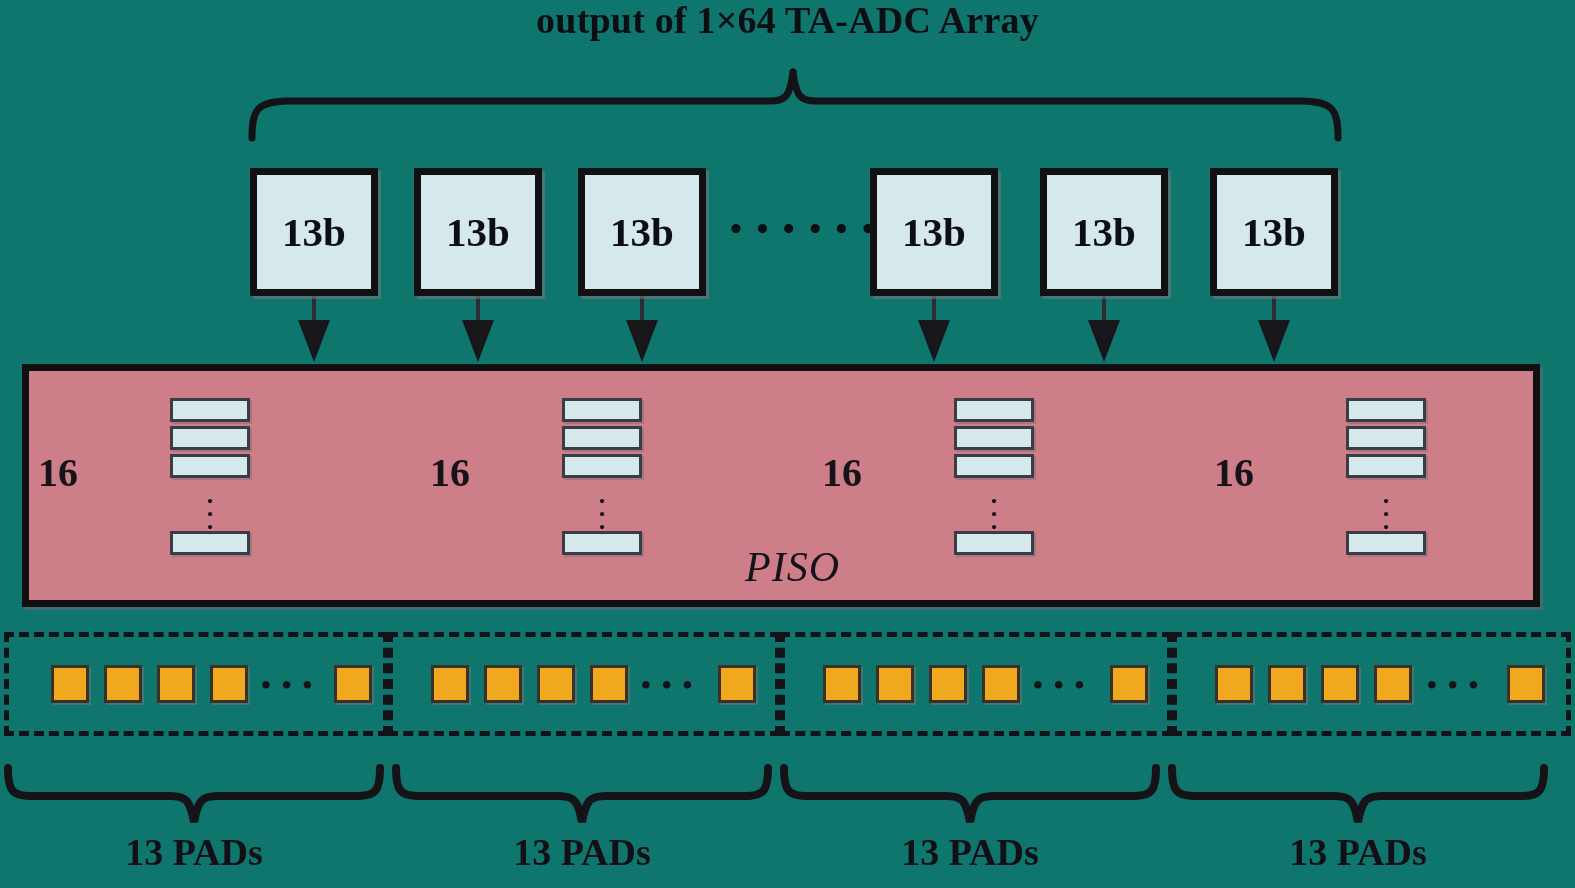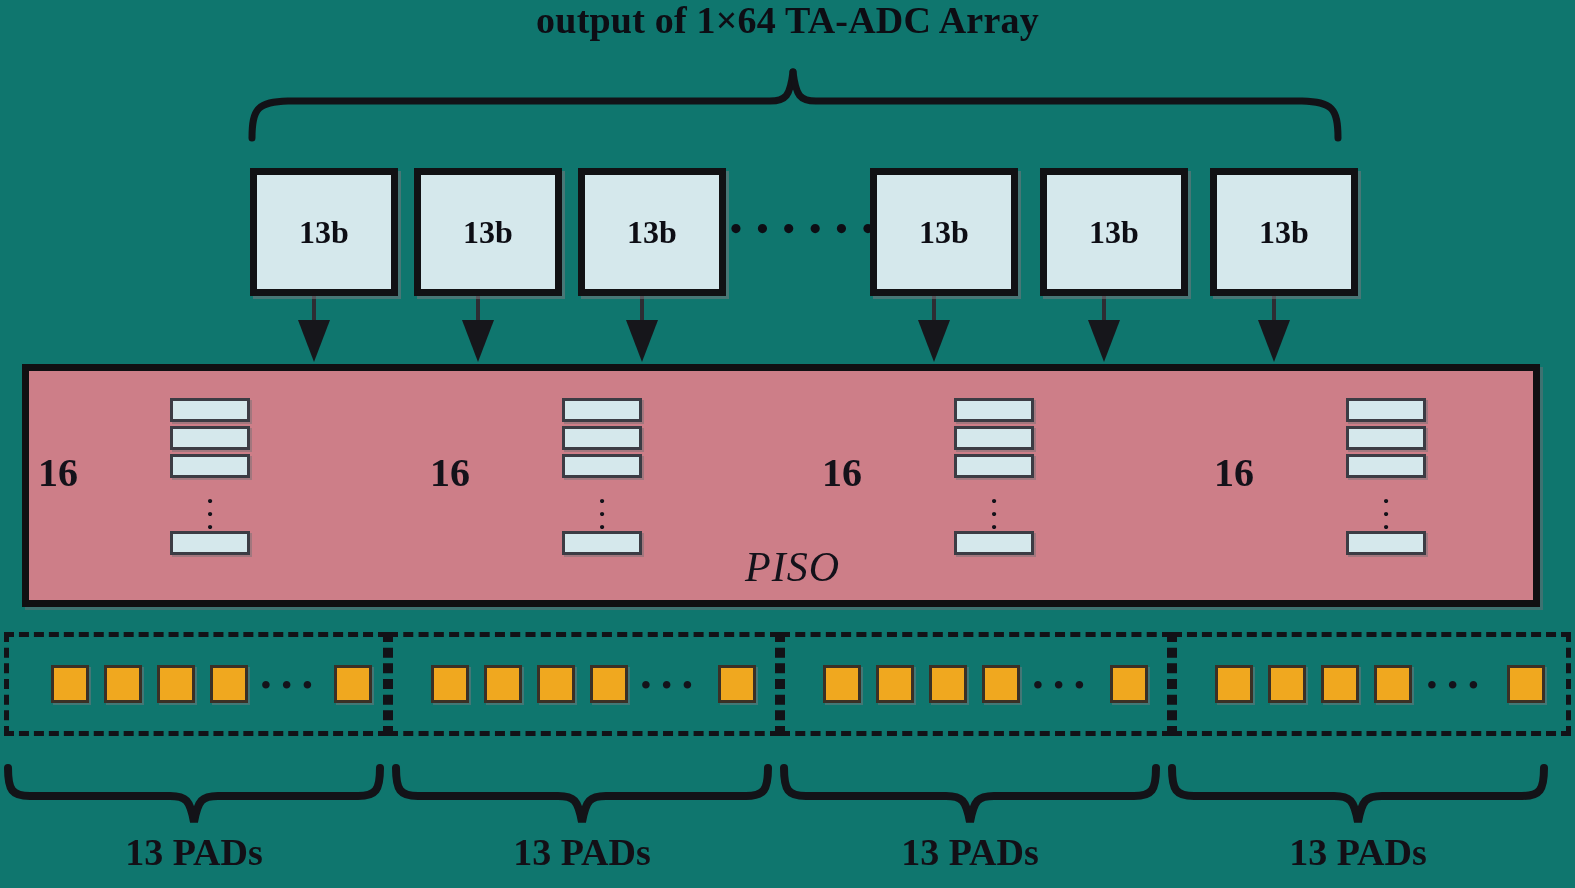--- a/index.html
+++ b/index.html
@@ -38,29 +38,29 @@
     font-size: 38px;
     font-weight: bold;
     color: #0d0d14;
     letter-spacing: 0.2px;
     white-space: nowrap;
   }
 
   
   .adc-box {
     position: absolute;
-    width: 148px;
+    width: 128px;
     height: 128px;
     background: #d5e8ec;
     border: 7px solid #111114;
     box-sizing: border-box;
     display: flex;
     align-items: center;
     justify-content: center;
-    font-size: 32px;
+    font-size: 41px;
     font-weight: bold;
     color: #0d0d14;
     box-shadow: 3px 3px 0 rgba(120,120,125,0.55);
   }
 
   .ellipsis-h {
     position: absolute;
     font-size: 34px;
     font-weight: bold;
     color: #0d0d14;

